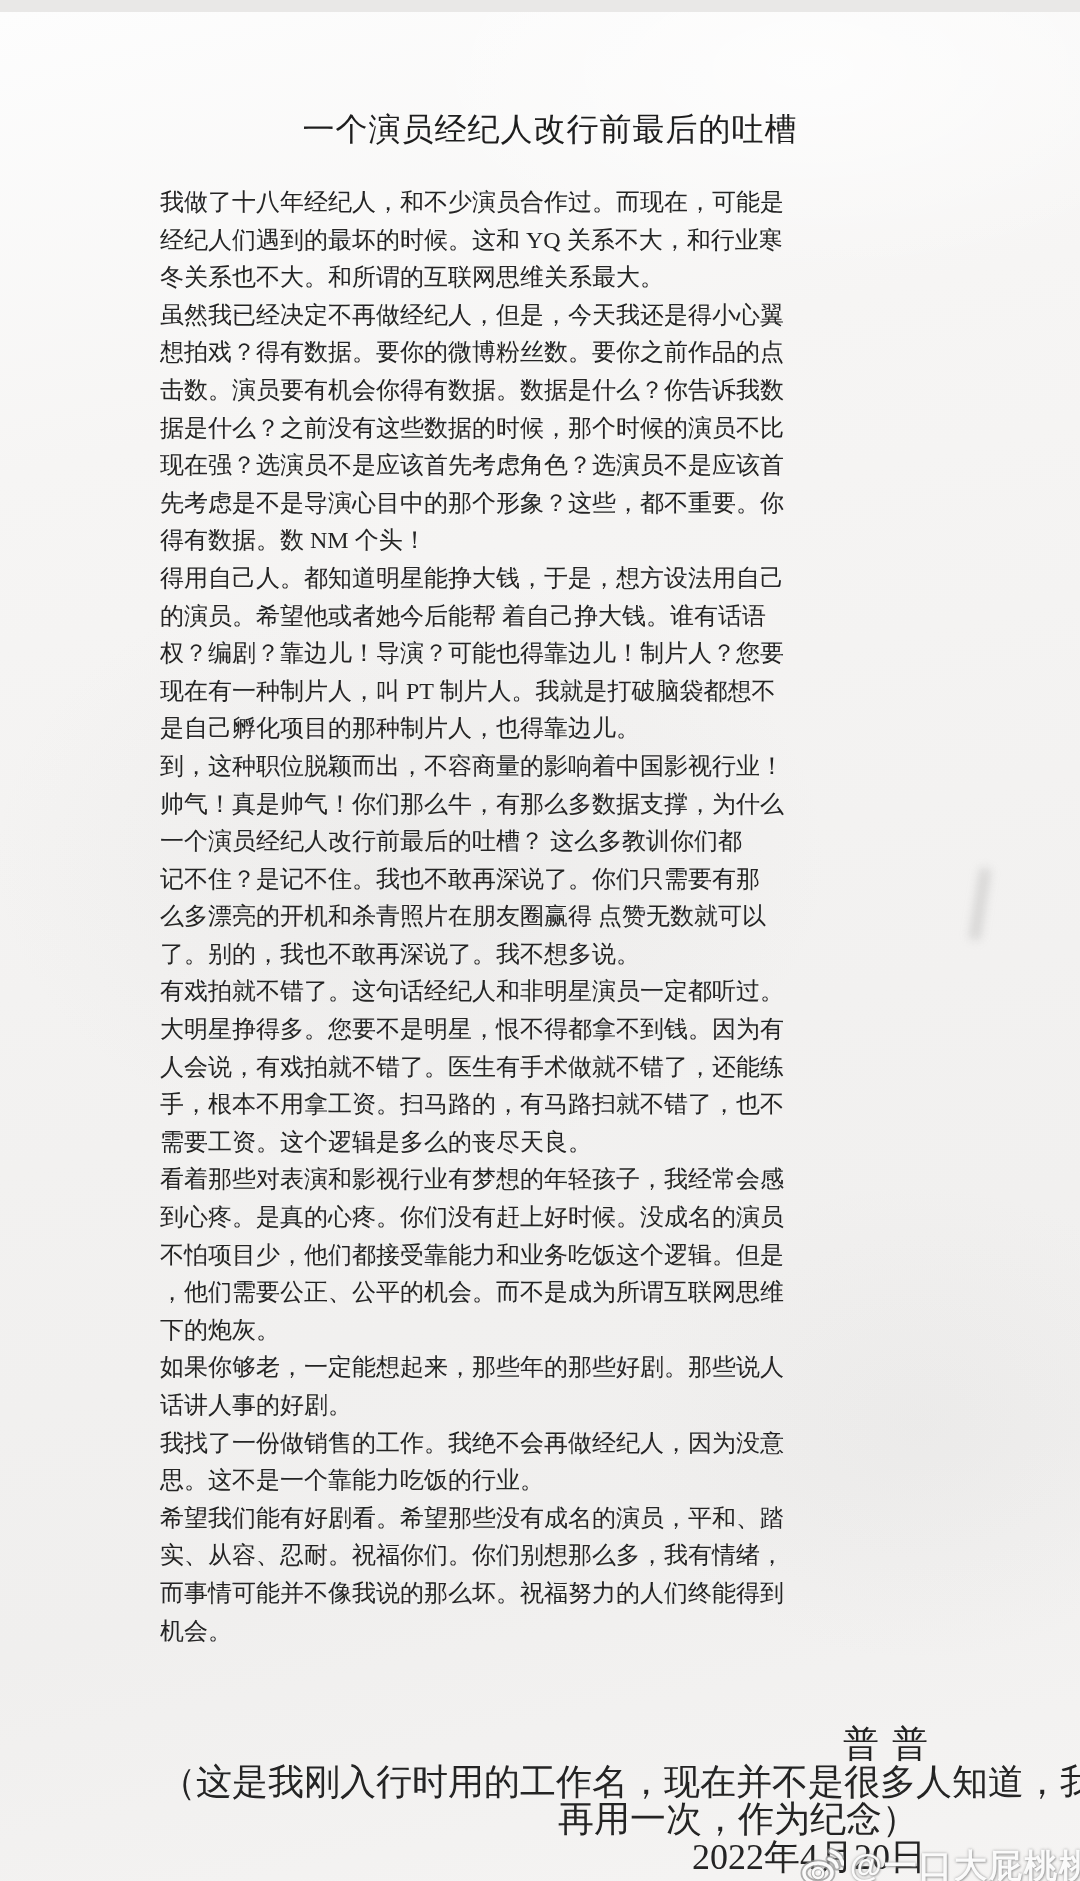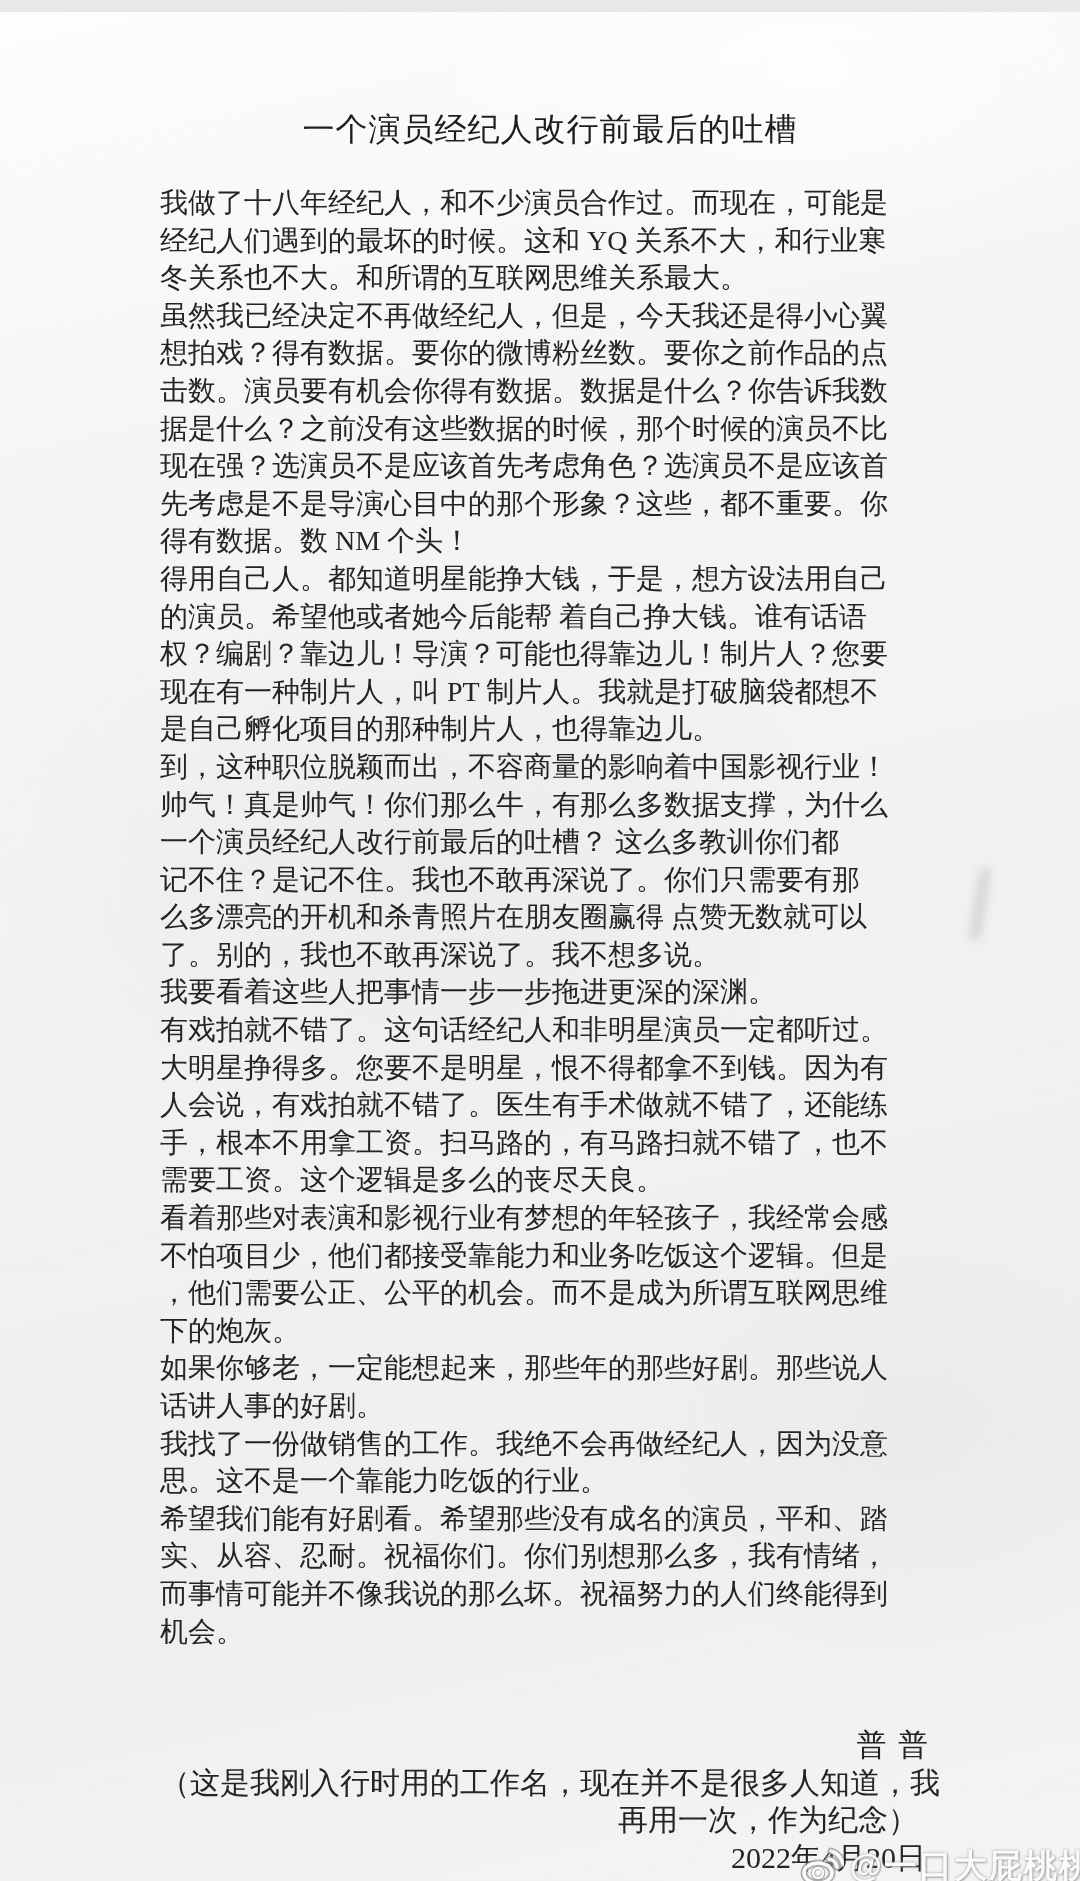--- a/index.html
+++ b/index.html
@@ -24,25 +24,25 @@
     position: absolute; left: 974px; top: 856px; width: 12px; height: 72px;
     background: rgba(110,110,110,0.20); filter: blur(5px); transform: rotate(9deg);
   }
   .title {
     position: absolute; top: 96px; left: 160px; width: 780px;
     text-align: center; font-size: 32px; letter-spacing: 1px;
     white-space: pre; color: #1e1e1e;
   }
   .body-text {
     position: absolute; top: 172px; left: 160px; width: 784px;
-    font-size: 28px; line-height: 37.6px; letter-spacing: 0;
+    font-size: 24px; line-height: 37.6px; letter-spacing: 0;
   }
   .tail-text {
     position: absolute; top: 1714px; left: 160px; width: 784px;
-    font-size: 30px; line-height: 37.6px;
+    font-size: 36px; line-height: 37.6px;
   }
   .line { white-space: pre; }
   .sig  { text-align: right; padding-right: 14px; white-space: pre; letter-spacing: 2px; }
   .ps1  { white-space: pre; }
   .ps2  { text-align: right; padding-right: 26px; white-space: pre; }
   .date { text-align: right; padding-right: 18px; white-space: pre; }
   .watermark {
     position: absolute; right: -14px; bottom: 4px;
     display: flex; align-items: center; gap: 6px;
     font-family: "Liberation Sans", "DejaVu Sans", sans-serif;
@@ -78,27 +78,27 @@
       <div class="line">的演员。希望他或者她今后能帮 着自己挣大钱。谁有话语</div>
       <div class="line">权？编剧？靠边儿！导演？可能也得靠边儿！制片人？您要</div>
       <div class="line">现在有一种制片人，叫 PT 制片人。我就是打破脑袋都想不</div>
       <div class="line">是自己孵化项目的那种制片人，也得靠边儿。</div>
       <div class="line">到，这种职位脱颖而出，不容商量的影响着中国影视行业！</div>
       <div class="line">帅气！真是帅气！你们那么牛，有那么多数据支撑，为什么</div>
       <div class="line">一个演员经纪人改行前最后的吐槽？ 这么多教训你们都</div>
       <div class="line">记不住？是记不住。我也不敢再深说了。你们只需要有那</div>
       <div class="line">么多漂亮的开机和杀青照片在朋友圈赢得 点赞无数就可以</div>
       <div class="line">了。别的，我也不敢再深说了。我不想多说。</div>
-      <div class="line">我要看着这些人把事情一步一步拖进更深的深渊。</div>
       <div class="line">有戏拍就不错了。这句话经纪人和非明星演员一定都听过。</div>
       <div class="line">大明星挣得多。您要不是明星，恨不得都拿不到钱。因为有</div>
       <div class="line">人会说，有戏拍就不错了。医生有手术做就不错了，还能练</div>
       <div class="line">手，根本不用拿工资。扫马路的，有马路扫就不错了，也不</div>
       <div class="line">需要工资。这个逻辑是多么的丧尽天良。</div>
       <div class="line">看着那些对表演和影视行业有梦想的年轻孩子，我经常会感</div>
+      <div class="line">到心疼。是真的心疼。你们没有赶上好时候。没成名的演员</div>
       <div class="line">不怕项目少，他们都接受靠能力和业务吃饭这个逻辑。但是</div>
       <div class="line">，他们需要公正、公平的机会。而不是成为所谓互联网思维</div>
       <div class="line">下的炮灰。</div>
       <div class="line">如果你够老，一定能想起来，那些年的那些好剧。那些说人</div>
       <div class="line">话讲人事的好剧。</div>
       <div class="line">我找了一份做销售的工作。我绝不会再做经纪人，因为没意</div>
       <div class="line">思。这不是一个靠能力吃饭的行业。</div>
       <div class="line">希望我们能有好剧看。希望那些没有成名的演员，平和、踏</div>
       <div class="line">实、从容、忍耐。祝福你们。你们别想那么多，我有情绪，</div>
       <div class="line">而事情可能并不像我说的那么坏。祝福努力的人们终能得到</div>

